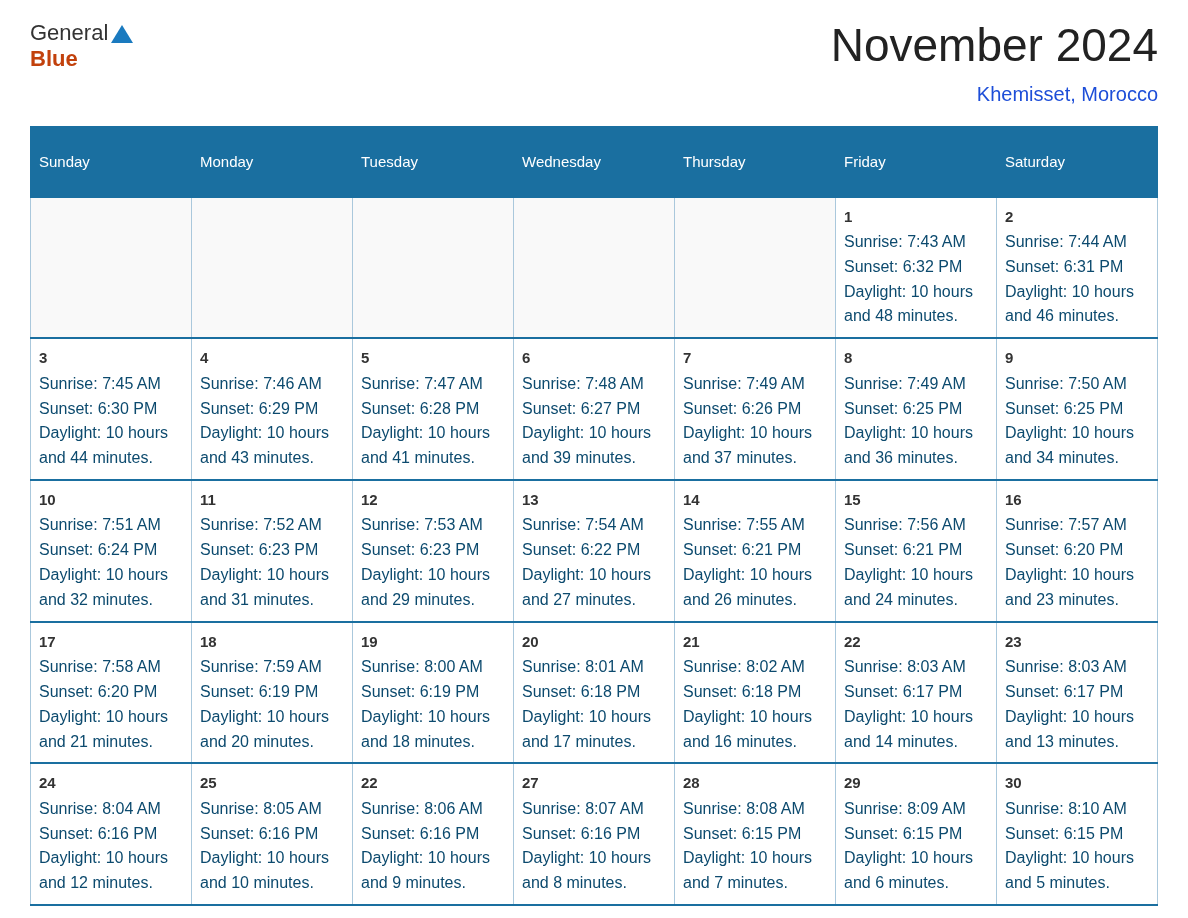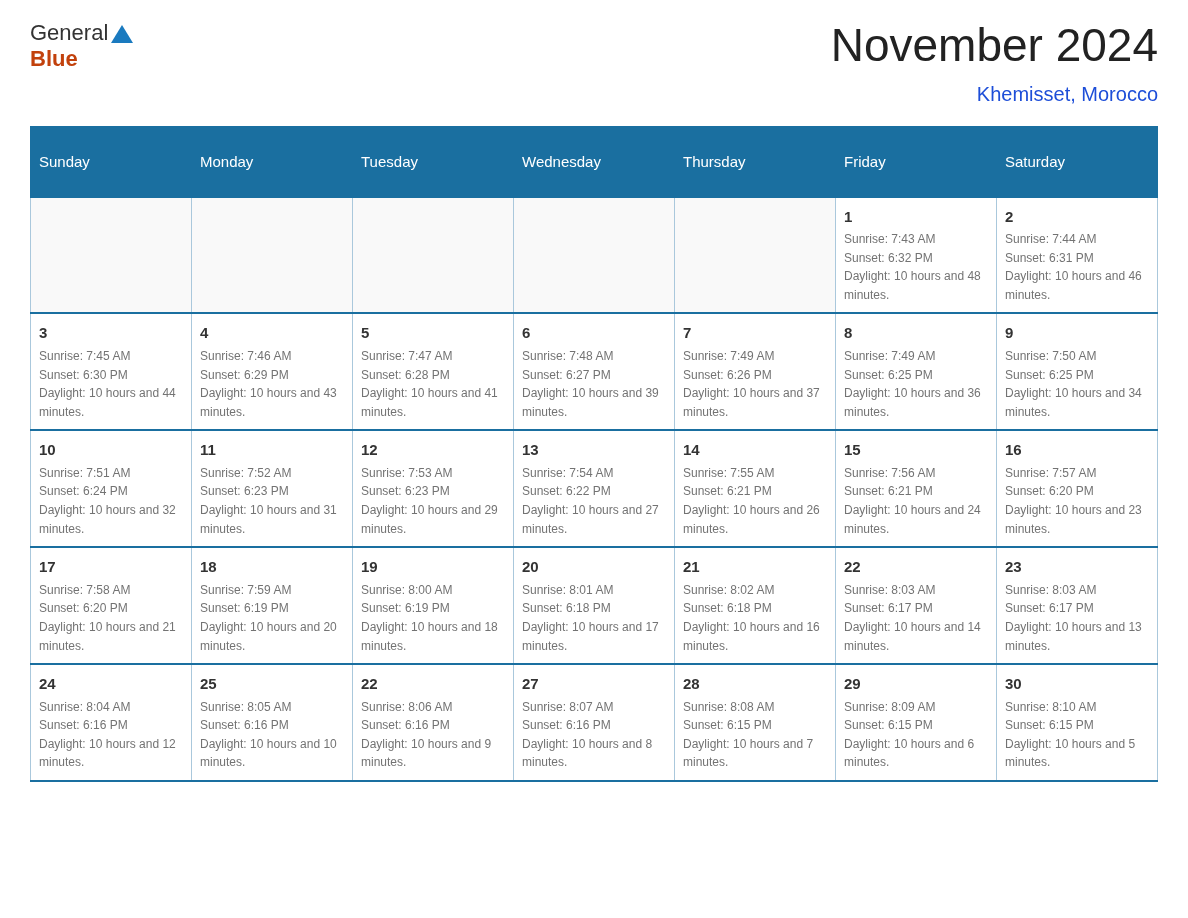--- a/index.html
+++ b/index.html
@@ -65,22 +65,22 @@
       line-height: 1.5;
     }
     .calendar td .day-number {
       font-size: 15px;
       font-weight: bold;
       display: block;
       margin-bottom: 2px;
     }
     .calendar td .sun-info {
       display: block;
-      font-size: 12px;
-      color: #737373;
+      font-size: 16px;
+      color: #0c4a6e;
       line-height: 1.55;
     }
     .calendar tr {
       border-bottom: 2px solid #1a6fa0;
     }
     .empty-cell {
       background: #f9f9f9;
     }
     .logo-wrapper {
       display: flex;

